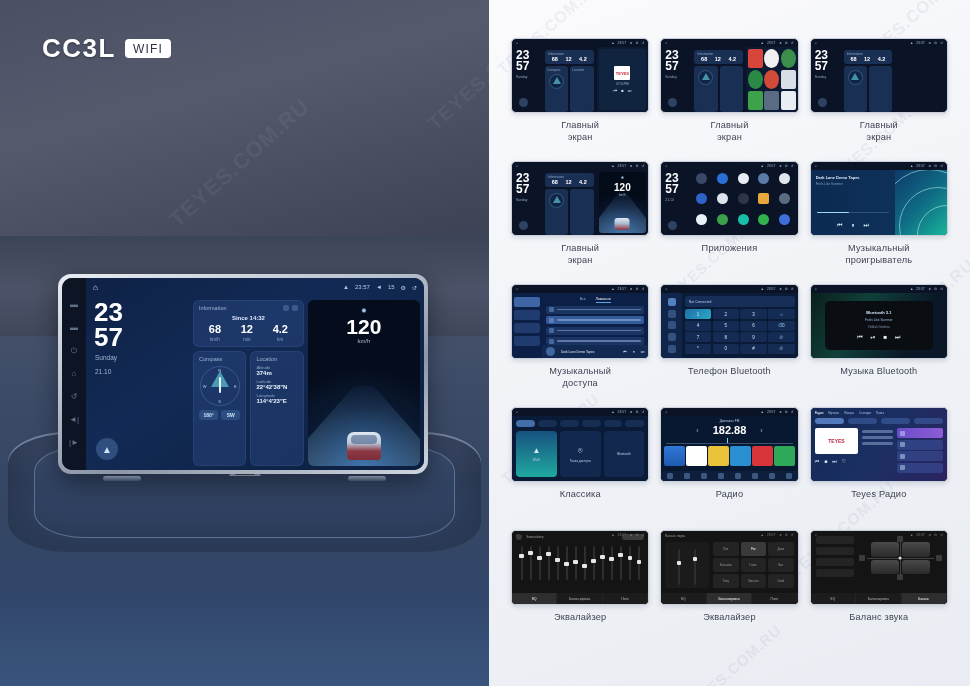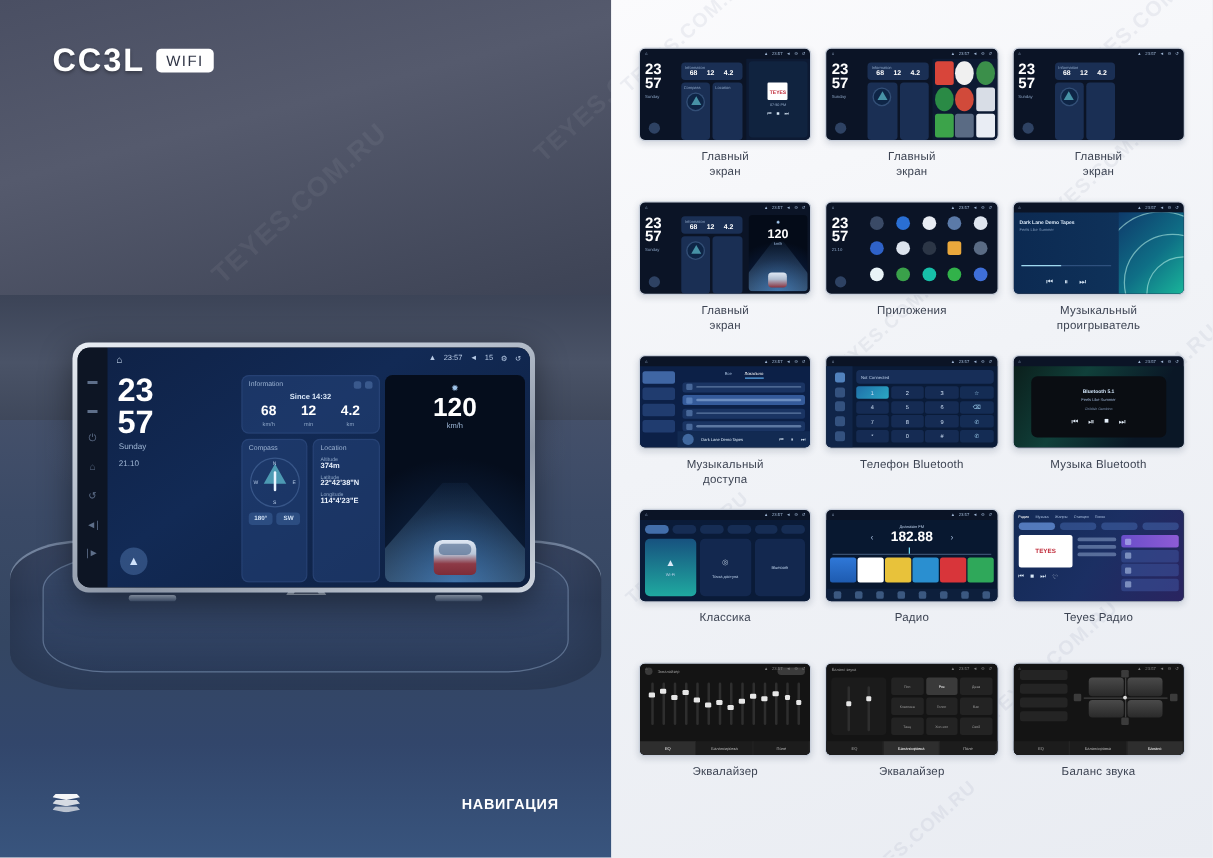--- a/index.html
+++ b/index.html
@@ -579,28 +579,20 @@
                   <div class="hud-road"></div>
                   <div class="hud-car"></div>
                 </div>
               </div>
             </div>
           </div>
         </div>
       </div>
     </div>
 
-    <div class="hero-footer">
-      <div class="layers-ic">
-          <i></i>
-          <i></i>
-          <i></i>
-        </div>
-      <div class="nav-label">НАВИГАЦИЯ</div>
-    </div>
   </section>
 
   <section class="gallery">
     <div class="g-wm gw1">TEYES.COM.RU</div>
     <div class="g-wm gw2">TEYES.COM.RU</div>
     <div class="g-wm gw3">TEYES.COM.RU</div>
     <div class="g-wm gw4">TEYES.COM.RU</div>
     <div class="g-wm gw5">TEYES.COM.RU</div>
     <div class="g-wm gw6">TEYES.COM.RU</div>
     <div class="g-wm gw7">TEYES.COM.RU</div>

